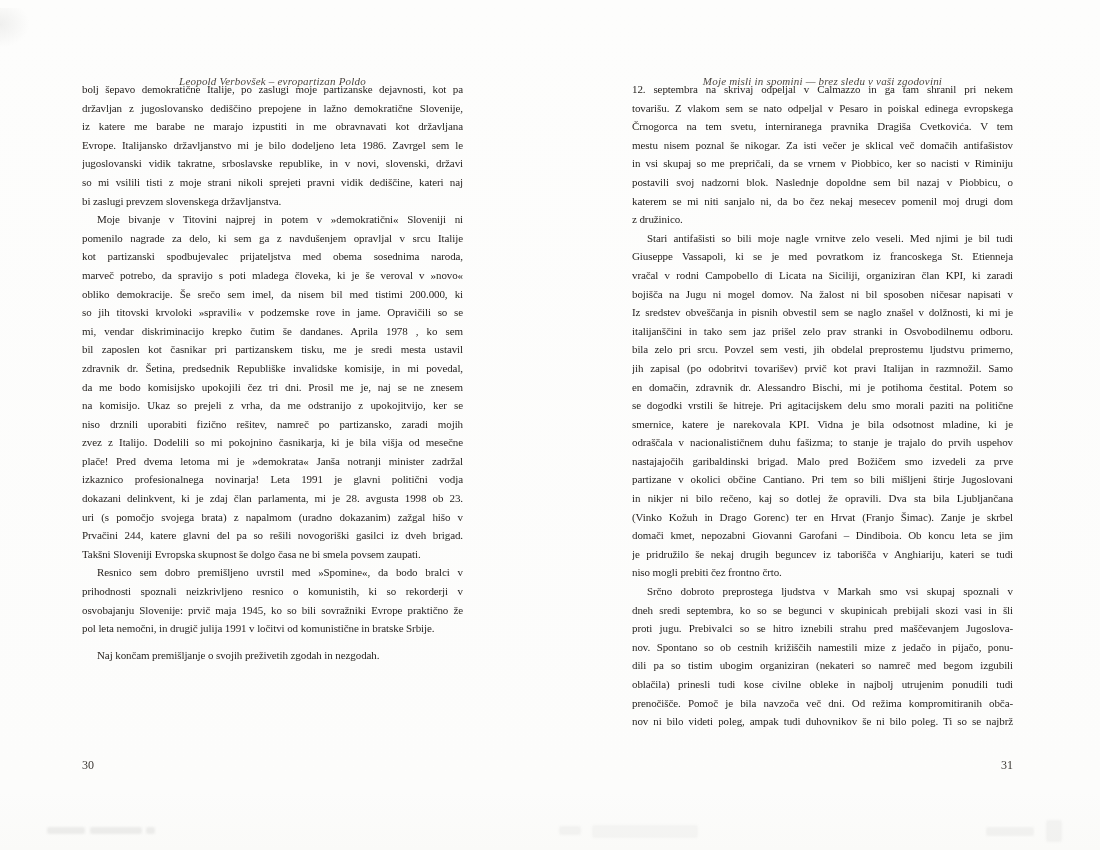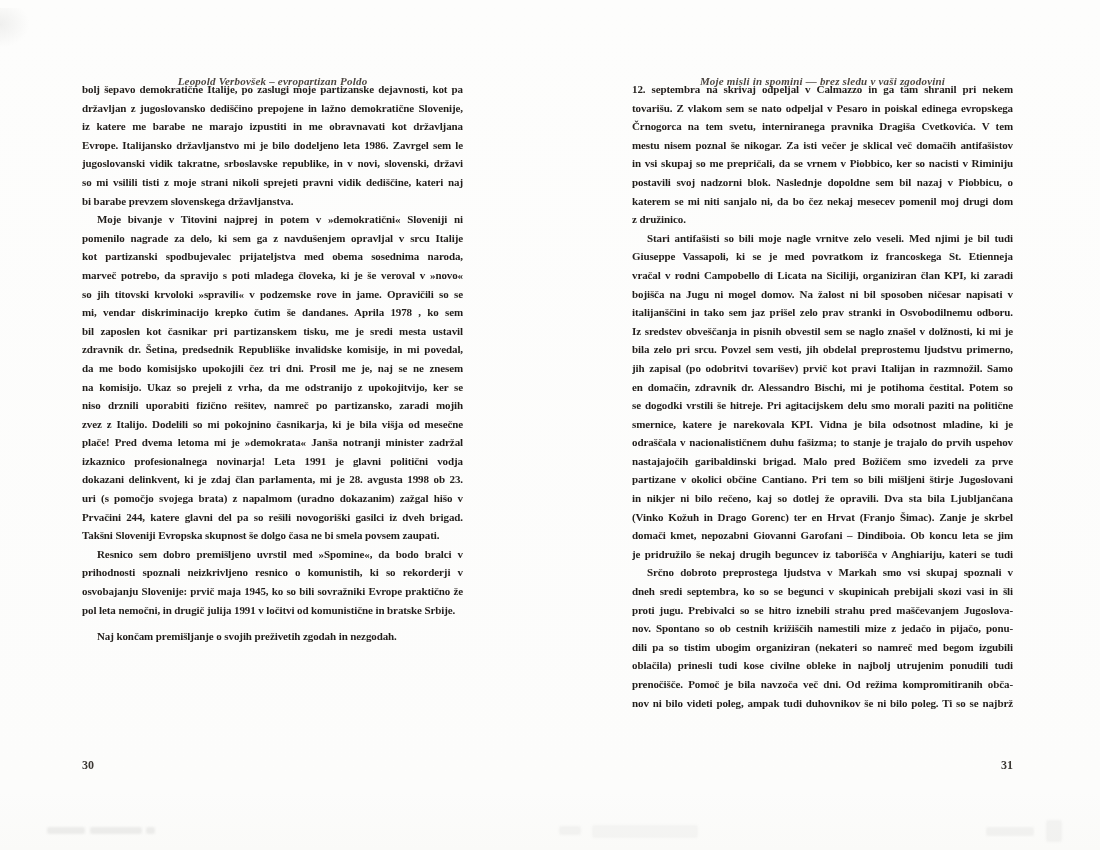--- a/index.html
+++ b/index.html
@@ -14,21 +14,21 @@
     width: 1100px; height: 850px;
     background: linear-gradient(180deg, #fdfdfc 0%, #fcfcfb 93%, #fafaf8 100%);
   }
   
   .corner-shade {
     position: absolute; left: 0; top: 8px; width: 30px; height: 40px;
     background: radial-gradient(ellipse at 0% 40%, rgba(120,120,118,0.10), rgba(0,0,0,0) 70%);
     pointer-events: none;
   }
   .page {
-    position: absolute; top: 0; width: 550px; height: 850px; font-weight: bold;
+    position: absolute; top: 0; width: 550px; height: 850px;
   }
   .page.left  { left: 0; }
   .page.right { left: 550px; }
   .running-head {
     position: absolute; top: 75px; left: 82px; width: 381px;
     text-align: center;
     font-style: italic;
     font-size: 11px;
     letter-spacing: 0.2px;
     color: #4d4742;
@@ -83,27 +83,28 @@
   <section class="page left">
     <div class="running-head">Leopold Verbovšek – evropartizan Poldo</div>
     <div class="body-col">
         <div class="paragraph">
           <div class="line">bolj šepavo demokratične Italije, po zaslugi moje partizanske dejavnosti, kot pa</div>
           <div class="line">državljan z jugoslovansko dediščino prepojene in lažno demokratične Slovenije,</div>
           <div class="line">iz katere me barabe ne marajo izpustiti in me obravnavati kot državljana</div>
           <div class="line">Evrope. Italijansko državljanstvo mi je bilo dodeljeno leta 1986. Zavrgel sem le</div>
           <div class="line">jugoslovanski vidik takratne, srboslavske republike, in v novi, slovenski, državi</div>
           <div class="line">so mi vsilili tisti z moje strani nikoli sprejeti pravni vidik dediščine, kateri naj</div>
-          <div class="line no-just">bi barabe prevzem slovenskega državljanstva.</div>
+          <div class="line no-just">bi zaslugi prevzem slovenskega državljanstva.</div>
         </div>
         <div class="paragraph">
           <div class="line indent">Moje bivanje v Titovini najprej in potem v »demokratični« Sloveniji ni</div>
           <div class="line">pomenilo nagrade za delo, ki sem ga z navdušenjem opravljal v srcu Italije</div>
           <div class="line">kot partizanski spodbujevalec prijateljstva med obema sosednima naroda,</div>
           <div class="line">marveč potrebo, da spravijo s poti mladega človeka, ki je še veroval v »novo«</div>
+          <div class="line">obliko demokracije. Še srečo sem imel, da nisem bil med tistimi 200.000, ki</div>
           <div class="line">so jih titovski krvoloki »spravili« v podzemske rove in jame. Opravičili so se</div>
           <div class="line">mi, vendar diskriminacijo krepko čutim še dandanes. Aprila 1978 , ko sem</div>
           <div class="line">bil zaposlen kot časnikar pri partizanskem tisku, me je sredi mesta ustavil</div>
           <div class="line">zdravnik dr. Šetina, predsednik Republiške invalidske komisije, in mi povedal,</div>
           <div class="line">da me bodo komisijsko upokojili čez tri dni. Prosil me je, naj se ne znesem</div>
           <div class="line">na komisijo. Ukaz so prejeli z vrha, da me odstranijo z upokojitvijo, ker se</div>
           <div class="line">niso drznili uporabiti fizično rešitev, namreč po partizansko, zaradi mojih</div>
           <div class="line">zvez z Italijo. Dodelili so mi pokojnino časnikarja, ki je bila višja od mesečne</div>
           <div class="line">plače! Pred dvema letoma mi je »demokrata« Janša notranji minister zadržal</div>
           <div class="line">izkaznico profesionalnega novinarja! Leta 1991 je glavni politični vodja</div>
@@ -136,34 +137,35 @@
           <div class="line">in vsi skupaj so me prepričali, da se vrnem v Piobbico, ker so nacisti v Riminiju</div>
           <div class="line">postavili svoj nadzorni blok. Naslednje dopoldne sem bil nazaj v Piobbicu, o</div>
           <div class="line">katerem se mi niti sanjalo ni, da bo čez nekaj mesecev pomenil moj drugi dom</div>
           <div class="line no-just">z družinico.</div>
         </div>
         <div class="paragraph">
           <div class="line indent">Stari antifašisti so bili moje nagle vrnitve zelo veseli. Med njimi je bil tudi</div>
           <div class="line">Giuseppe Vassapoli, ki se je med povratkom iz francoskega St. Etienneja</div>
           <div class="line">vračal v rodni Campobello di Licata na Siciliji, organiziran član KPI, ki zaradi</div>
           <div class="line">bojišča na Jugu ni mogel domov. Na žalost ni bil sposoben ničesar napisati v</div>
+          <div class="line">Iz sredstev obveščanja in pisnih obvestil sem se naglo znašel v dolžnosti, ki mi je</div>
           <div class="line">italijanščini in tako sem jaz prišel zelo prav stranki in Osvobodilnemu odboru.</div>
-          <div class="line">Iz sredstev obveščanja in pisnih obvestil sem se naglo znašel v dolžnosti, ki mi je</div>
           <div class="line">bila zelo pri srcu. Povzel sem vesti, jih obdelal preprostemu ljudstvu primerno,</div>
           <div class="line">jih zapisal (po odobritvi tovarišev) prvič kot pravi Italijan in razmnožil. Samo</div>
           <div class="line">en domačin, zdravnik dr. Alessandro Bischi, mi je potihoma čestital. Potem so</div>
           <div class="line">se dogodki vrstili še hitreje. Pri agitacijskem delu smo morali paziti na politične</div>
           <div class="line">smernice, katere je narekovala KPI. Vidna je bila odsotnost mladine, ki je</div>
           <div class="line">odraščala v nacionalističnem duhu fašizma; to stanje je trajalo do prvih uspehov</div>
           <div class="line">nastajajočih garibaldinski brigad. Malo pred Božičem smo izvedeli za prve</div>
           <div class="line">partizane v okolici občine Cantiano. Pri tem so bili mišljeni štirje Jugoslovani</div>
           <div class="line">in nikjer ni bilo rečeno, kaj so dotlej že opravili. Dva sta bila Ljubljančana</div>
           <div class="line">(Vinko Kožuh in Drago Gorenc) ter en Hrvat (Franjo Šimac). Zanje je skrbel</div>
           <div class="line">domači kmet, nepozabni Giovanni Garofani – Dindiboia. Ob koncu leta se jim</div>
           <div class="line">je pridružilo še nekaj drugih beguncev iz taborišča v Anghiariju, kateri se tudi</div>
+          <div class="line no-just">niso mogli prebiti čez frontno črto.</div>
         </div>
         <div class="paragraph">
           <div class="line indent">Srčno dobroto preprostega ljudstva v Markah smo vsi skupaj spoznali v</div>
           <div class="line">dneh sredi septembra, ko so se begunci v skupinicah prebijali skozi vasi in šli</div>
           <div class="line">proti jugu. Prebivalci so se hitro iznebili strahu pred maščevanjem Jugoslova-</div>
           <div class="line">nov. Spontano so ob cestnih križiščih namestili mize z jedačo in pijačo, ponu-</div>
           <div class="line">dili pa so tistim ubogim organiziran (nekateri so namreč med begom izgubili</div>
           <div class="line">oblačila) prinesli tudi kose civilne obleke in najbolj utrujenim ponudili tudi</div>
           <div class="line">prenočišče. Pomoč je bila navzoča več dni. Od režima kompromitiranih obča-</div>
           <div class="line">nov ni bilo videti poleg, ampak tudi duhovnikov še ni bilo poleg. Ti so se najbrž</div>

